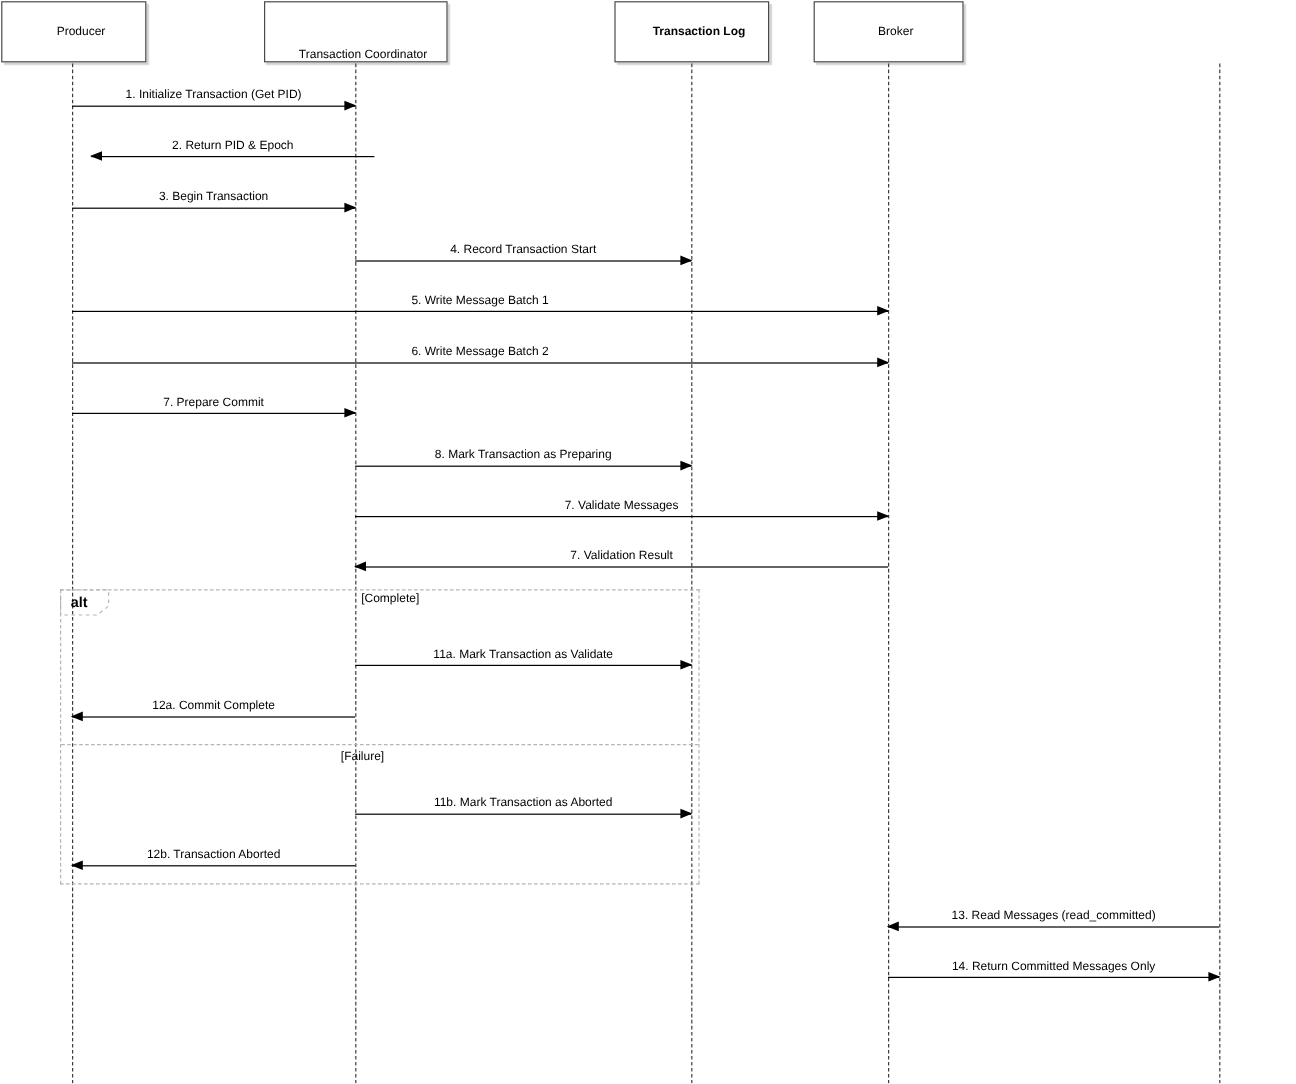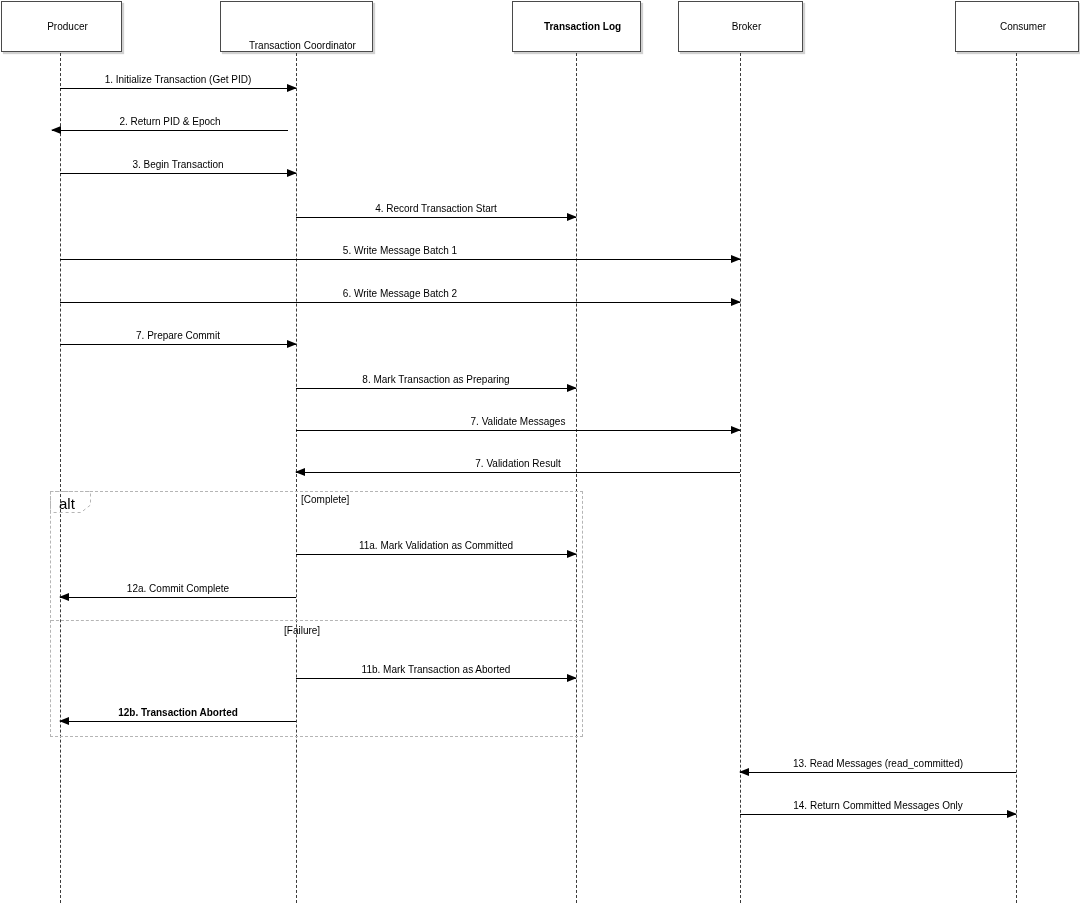--- a/index.html
+++ b/index.html
@@ -76,22 +76,22 @@
   .alt-divider {
     position: absolute;
     left: 0; right: 0; top: 128px;
     height: 0;
     border-top: 1px dashed #b5b5b5;
   }
   .alt-label-shape { position: absolute; left: -1px; top: -1px; }
   .alt-label-text {
     position: absolute;
     left: 8px; top: 3px;
-    font-size: 15px;
-    font-weight: normal;
+    font-size: 12px;
+    font-weight: bold;
   }
   .guard {
     position: absolute;
     font-size: 10px;
     white-space: nowrap;
   }
   .guard.success { left: 250px; top: 2px; }
   .guard.failure { left: 233px; top: 133px; }
 </style>
 </head>
@@ -104,23 +104,20 @@
   </div>
   <div class="participant" style="left:220px;width:153px;align-items:flex-end;">
     <span>Transaction Coordinator</span>
   </div>
   <div class="participant" style="left:512px;width:129px;font-weight:bold;">
     <span>Transaction Log</span>
   </div>
   <div class="participant" style="left:678px;width:125px;">
     <span>Broker</span>
   </div>
-  <div class="participant" style="left:955px;width:124px;">
-    <span>Consumer</span>
-  </div>
 
   <div class="lifeline" style="left:60px;"></div>
   <div class="lifeline" style="left:296px;"></div>
   <div class="lifeline" style="left:576px;"></div>
   <div class="lifeline" style="left:740px;"></div>
   <div class="lifeline" style="left:1016px;"></div>
 
   <div class="alt-frame">
     <svg class="alt-label-shape" width="42" height="23" viewBox="0 0 42 23">
       <path d="M0.5,0.5 H40.5 V14 L31,21.5 H0.5 Z" fill="none" stroke="#b5b5b5" stroke-width="1" stroke-dasharray="3,3"></path>
@@ -128,21 +125,21 @@
     <div class="alt-label-text">alt</div>
     <div class="guard success">[Complete]</div>
     <div class="alt-divider"></div>
     <div class="guard failure">[Failure]</div>
   </div>
 
   <div class="msg ltr" style="left:60px;top:72px;width:236px;">
     <div class="lbl">1. Initialize Transaction (Get PID)</div>
     <div class="line"></div>
   </div>
-  <div class="msg rtl" style="left:52px;top:114px;width:236px;">
+  <div class="msg rtl" style="left:76px;top:114px;width:236px;">
     <div class="lbl">2. Return PID &amp; Epoch</div>
     <div class="line"></div>
   </div>
   <div class="msg ltr" style="left:60px;top:157px;width:236px;">
     <div class="lbl">3. Begin Transaction</div>
     <div class="line"></div>
   </div>
   <div class="msg ltr" style="left:296px;top:201px;width:280px;">
     <div class="lbl">4. Record Transaction Start</div>
     <div class="line"></div>
@@ -165,32 +162,32 @@
   </div>
   <div class="msg ltr" style="left:296px;top:414px;width:444px;">
     <div class="lbl">7. Validate Messages</div>
     <div class="line"></div>
   </div>
   <div class="msg rtl" style="left:296px;top:456px;width:444px;">
     <div class="lbl">7. Validation Result</div>
     <div class="line"></div>
   </div>
   <div class="msg ltr" style="left:296px;top:538px;width:280px;">
-    <div class="lbl">11a. Mark Validation as Committed</div>
+    <div class="lbl">11a. Mark Transaction as Validate</div>
     <div class="line"></div>
   </div>
   <div class="msg rtl" style="left:60px;top:581px;width:236px;">
     <div class="lbl">12a. Commit Complete</div>
     <div class="line"></div>
   </div>
   <div class="msg ltr" style="left:296px;top:662px;width:280px;">
     <div class="lbl">11b. Mark Transaction as Aborted</div>
     <div class="line"></div>
   </div>
-  <div class="msg rtl" style="left:60px;top:705px;width:236px;font-weight:bold;">
+  <div class="msg rtl" style="left:60px;top:705px;width:236px;">
     <div class="lbl">12b. Transaction Aborted</div>
     <div class="line"></div>
   </div>
   <div class="msg rtl" style="left:740px;top:756px;width:276px;">
     <div class="lbl">13. Read Messages (read_committed)</div>
     <div class="line"></div>
   </div>
   <div class="msg ltr" style="left:740px;top:798px;width:276px;">
     <div class="lbl">14. Return Committed Messages Only</div>
     <div class="line"></div>

